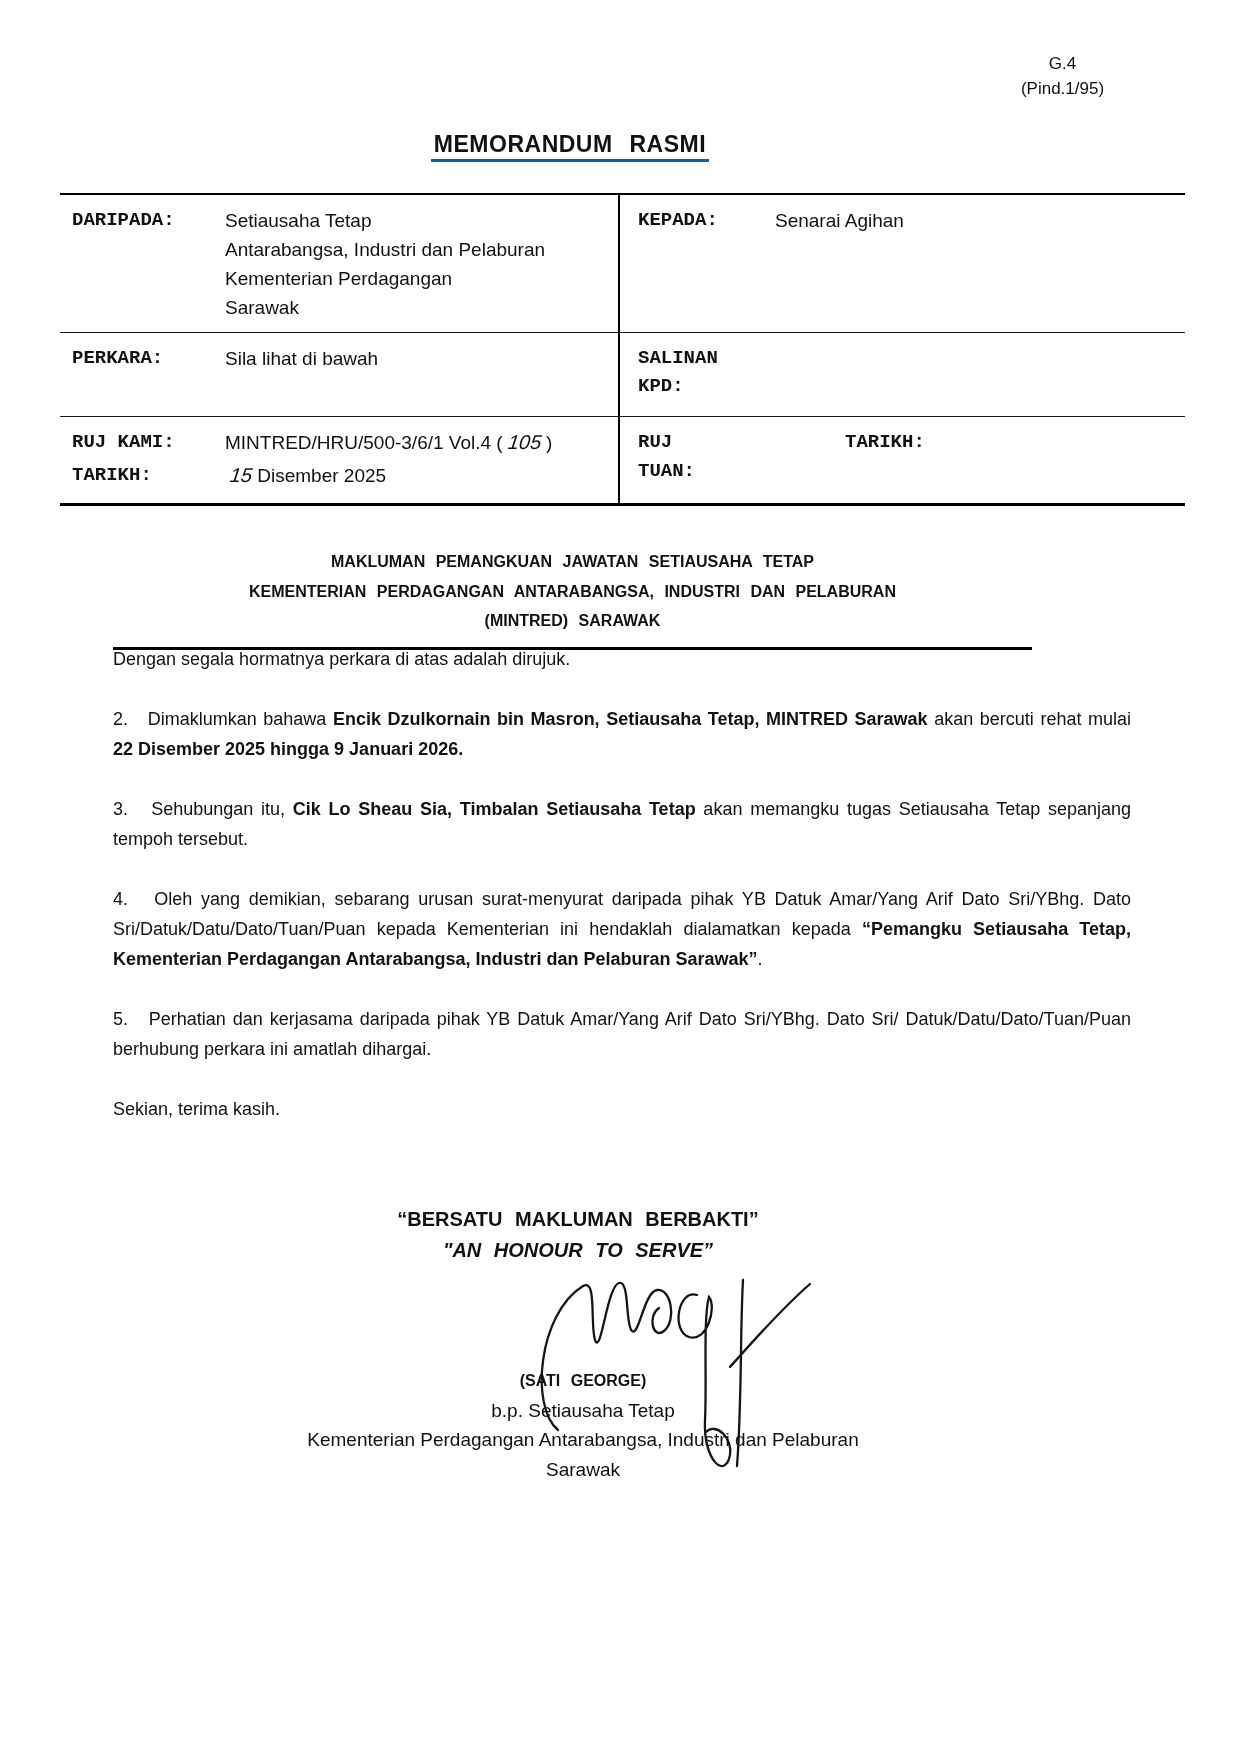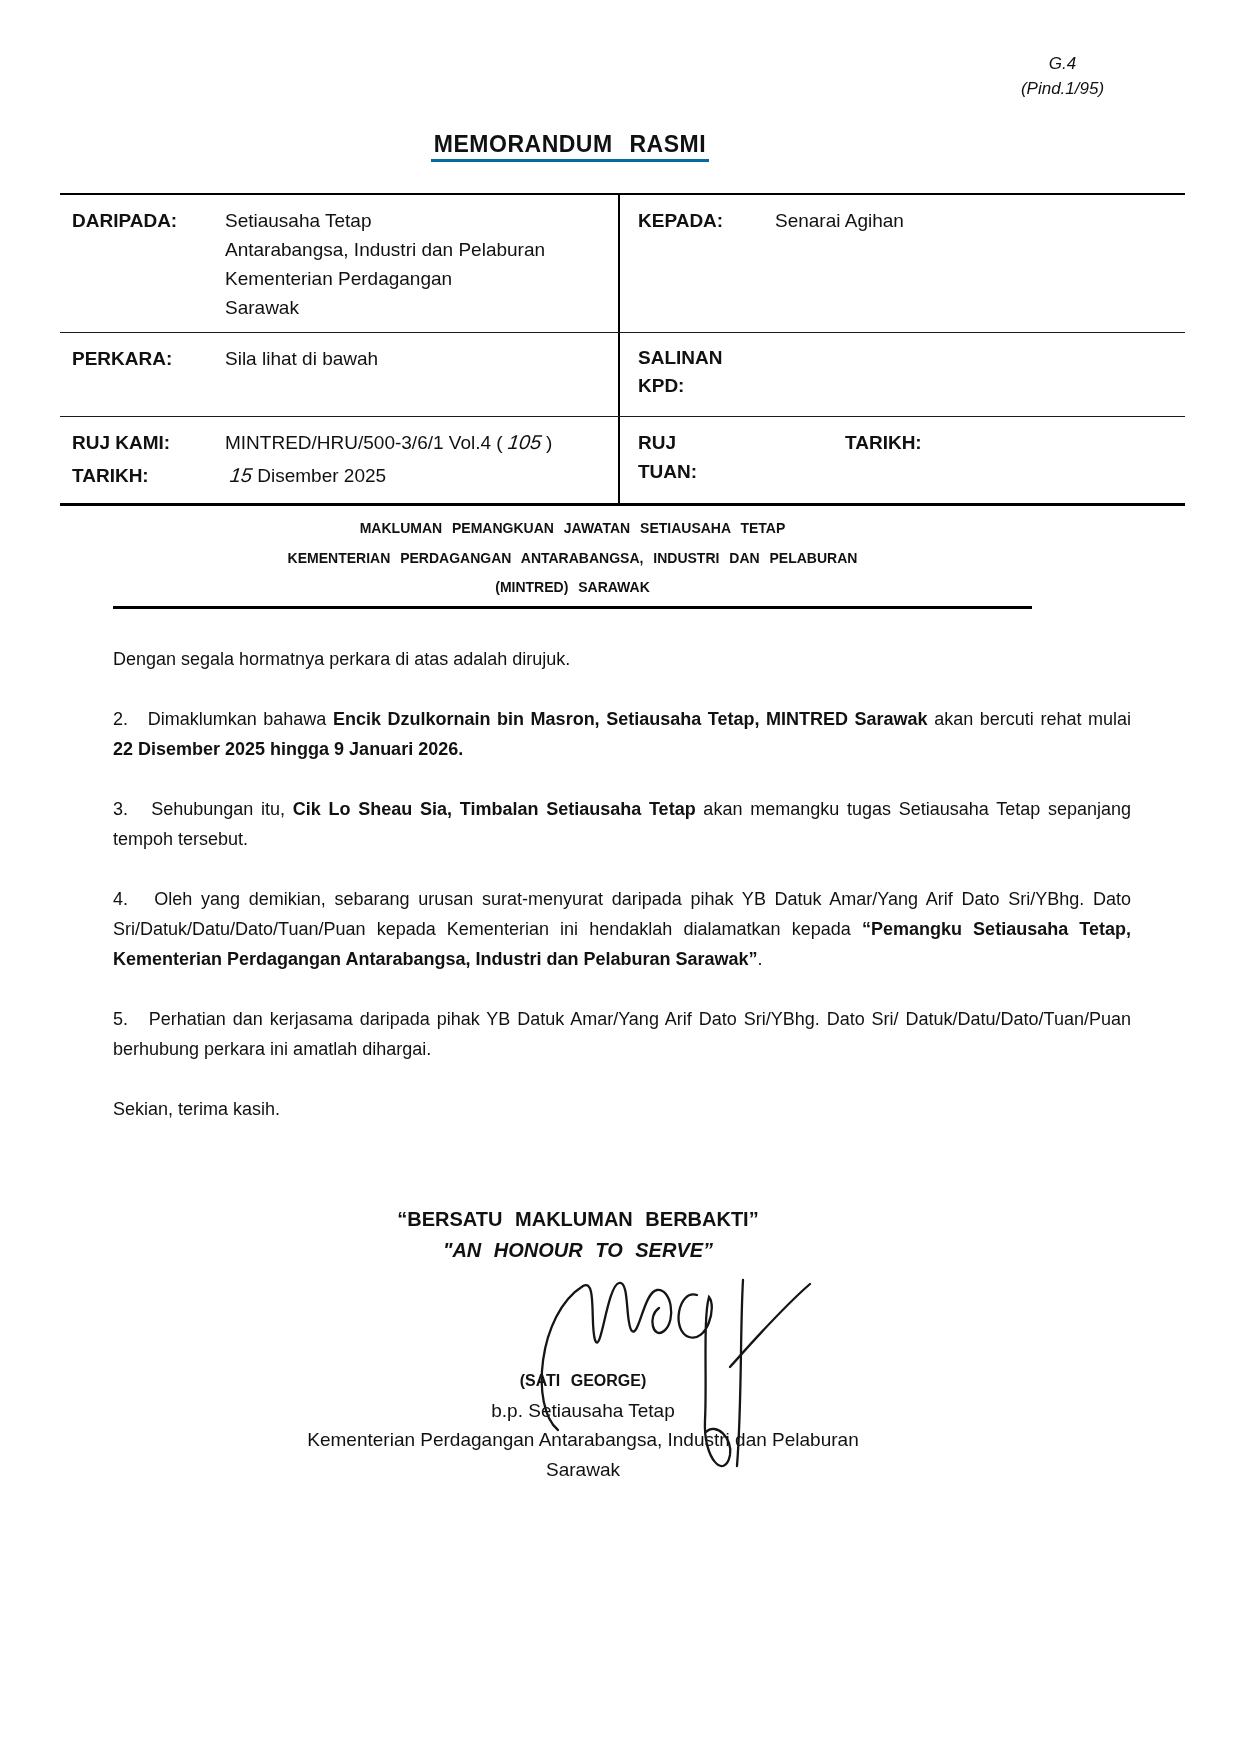--- a/index.html
+++ b/index.html
@@ -5,51 +5,51 @@
   html,body{margin:0;padding:0;background:#e8e8e8;}
   .page{
     position:relative;
     width:1241px;height:1755px;
     background:#ffffff;
     font-family:"Liberation Sans",sans-serif;
     color:#111;
     overflow:hidden;
   }
   
-  .corner{position:absolute;left:1005px;top:52px;width:115px;text-align:center;font-size:17px;line-height:1.45;font-style:italic;}
+  .corner{position:absolute;left:1005px;top:52px;width:115px;text-align:center;font-size:17px;line-height:1.45;}
   
   .title{position:absolute;left:0;top:131px;width:1140px;text-align:center;margin:0;font-size:23px;font-weight:bold;letter-spacing:.5px;word-spacing:10px;}
   .title .u{border-bottom:3px solid #0369a1;padding:0 3px 2px 3px;}
   
   .memo-table{
     position:absolute;left:60px;top:193px;width:1125px;
     border-top:2.5px solid #000;border-bottom:3px solid #000;
     font-size:19px;
   }
   .trow{display:flex;}
   .trow.sep{border-bottom:1.5px solid #1a1a1a;}
   .cell{box-sizing:border-box;padding:11px 8px 10px 12px;line-height:29px;}
   .cell.lft{width:560px;border-right:2px solid #000;display:flex;}
   .cell.rgt{width:565px;display:flex;padding-left:18px;}
-  .lbl{font-weight:bold;flex:0 0 auto;}
+  .lbl{font-weight:bold;flex:0 0 auto;font-family:Liberation Mono, monospace;}
   .lbl.w1{width:153px;}
   .lbl.w2{width:137px;}
   .row1{min-height:124px;}
   .row2{min-height:83px;}
   .row3{min-height:86px;}
   .stack{line-height:28px;}
   .r3grid{display:grid;grid-template-columns:153px auto;line-height:29px;flex:1 1 auto;}
   .r3right{display:flex;line-height:29px;}
   .r3right .rujtuan{width:207px;}
   .hand{display:inline-block;font-style:italic;transform:skewX(-7deg);font-size:20px;margin:0 5px;}
   
   .subject{
-    position:absolute;left:113px;top:514px;width:919px;
-    text-align:center;font-size:14px;font-weight:bold;line-height:29.5px;word-spacing:6px;
-    border-bottom:3px solid #000;padding-bottom:3px;
+    position:absolute;left:113px;top:547px;width:919px;
+    text-align:center;font-size:16px;font-weight:bold;line-height:29.5px;word-spacing:6px;
+    border-bottom:3px solid #000;padding-bottom:11px;
   }
   
   .bodytext{position:absolute;left:113px;top:644px;width:1018px;font-size:18px;line-height:30px;}
   .bodytext p{margin:0 0 30px 0;}
   .bodytext p.just{text-align:justify;text-align-last:left;}
   
   .slogan{position:absolute;left:113px;top:1204px;width:930px;text-align:center;font-size:20px;font-weight:bold;line-height:31px;word-spacing:7px;}
   .slogan .s2{font-style:italic;}
   
   .sigsvg{position:absolute;left:480px;top:1262px;z-index:3;pointer-events:none;}

